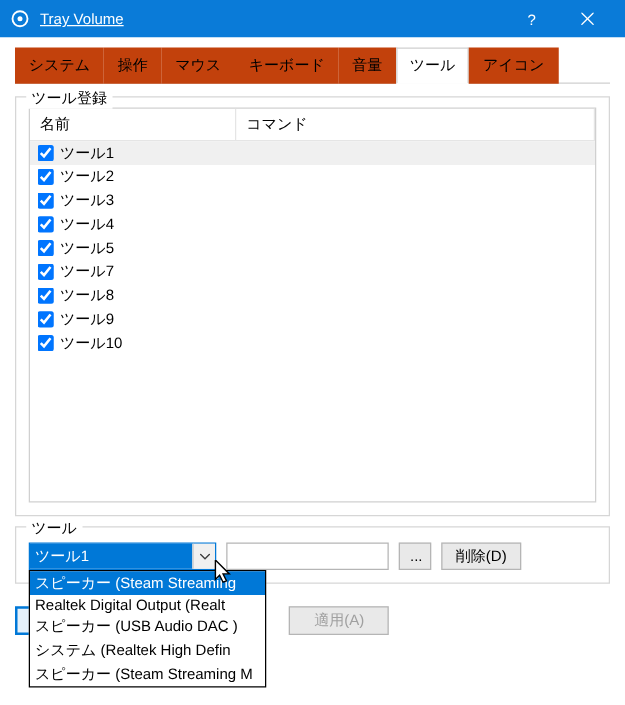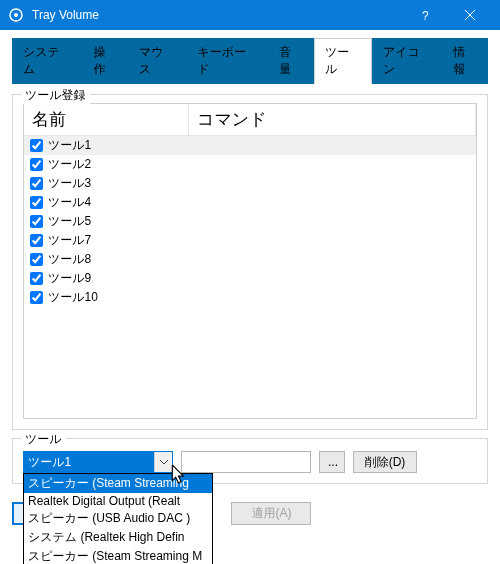--- a/index.html
+++ b/index.html
@@ -1,29 +1,29 @@
 <!DOCTYPE html>
 <html><head>
   <meta charset="utf-8">
   <style>
     * { margin: 0; padding: 0; box-sizing: border-box; font-family: "Yu Gothic UI", "Meiryo UI", sans-serif; font-size: 12px; }
     body { background: #fff; width: 500px; height: 564px; overflow: hidden; }
     .titlebar { background: #0a7bd8; color: #fff; height: 30px; display: flex; align-items: center; padding: 0 8px; }
     .titlebar-icon { width: 16px; height: 16px; margin-right: 8px; }
-    .titlebar-title { flex: 1; font-size: 12px; }
+    .titlebar-title { flex: 1; font-size: 12px; text-decoration: underline; }
     .titlebar-btn { width: 45px; height: 30px; display: flex; align-items: center; justify-content: center; color: #fff; }
     .content { padding: 8px 12px; background: #fff; }
     .tabs { display: flex; border-bottom: 1px solid #d0d0d0; }
-    .tab { padding: 5px 10px; border: 1px solid transparent; border-bottom: none; cursor: pointer; background: #0369a1; margin-bottom: -1px; }
+    .tab { padding: 5px 10px; border: 1px solid transparent; border-bottom: none; cursor: pointer; background: #c2410c; margin-bottom: -1px; }
     .tab.active { border-color: #d0d0d0; background: #fff; border-bottom: 1px solid #fff; }
     .fieldset { border: 1px solid #d6d6d6; margin-top: 10px; padding: 8px 10px 10px 10px; position: relative; }
     .fieldset-legend { position: absolute; top: -8px; left: 8px; background: #fff; padding: 0 4px; font-size: 12px; }
     .listview { border: 1px solid #d0d0d0; background: #fff; height: 316px; overflow: auto; }
     .listview-header { display: flex; border-bottom: 1px solid #e5e5e5; background: #fff; }
-    .listview-header-cell { padding: 4px 8px; border-right: 1px solid #e5e5e5; font-size: 17px; }
+    .listview-header-cell { padding: 4px 8px; border-right: 1px solid #e5e5e5; font-size: 12px; }
     .col-name { width: 165px; }
     .col-cmd { flex: 1; }
     .listview-row { display: flex; align-items: center; padding: 1px 6px; }
     .listview-row.selected { background: #f0f0f0; }
     .listview-check { width: 13px; height: 13px; margin-right: 5px; }
     .listview-label { font-size: 12px; }
     .tool-row { display: flex; gap: 8px; margin-top: 4px; align-items: center; }
     .combo-wrap { position: relative; width: 150px; }
     .combo { width: 150px; height: 22px; border: 1px solid #0078d7; background: #fff; display: flex; align-items: center; padding: 0; }
     .combo-text { flex: 1; background: #0078d7; color: #fff; padding: 2px 4px; height: 100%; display: flex; align-items: center; font-size: 12px; }
@@ -66,21 +66,20 @@
 
 <div class="content">
   <div class="tabs" id="tabs">
       <div class="tab">システム</div>
       <div class="tab">操作</div>
       <div class="tab">マウス</div>
       <div class="tab">キーボード</div>
       <div class="tab">音量</div>
       <div class="tab active">ツール</div>
       <div class="tab">アイコン</div>
-      <div class="tab">情報</div>
     </div>
 
   <div class="fieldset">
     <span class="fieldset-legend">ツール登録</span>
     <div class="listview">
       <div class="listview-header">
         <div class="listview-header-cell col-name">名前</div>
         <div class="listview-header-cell col-cmd">コマンド</div>
       </div>
       <div id="listview-body">

